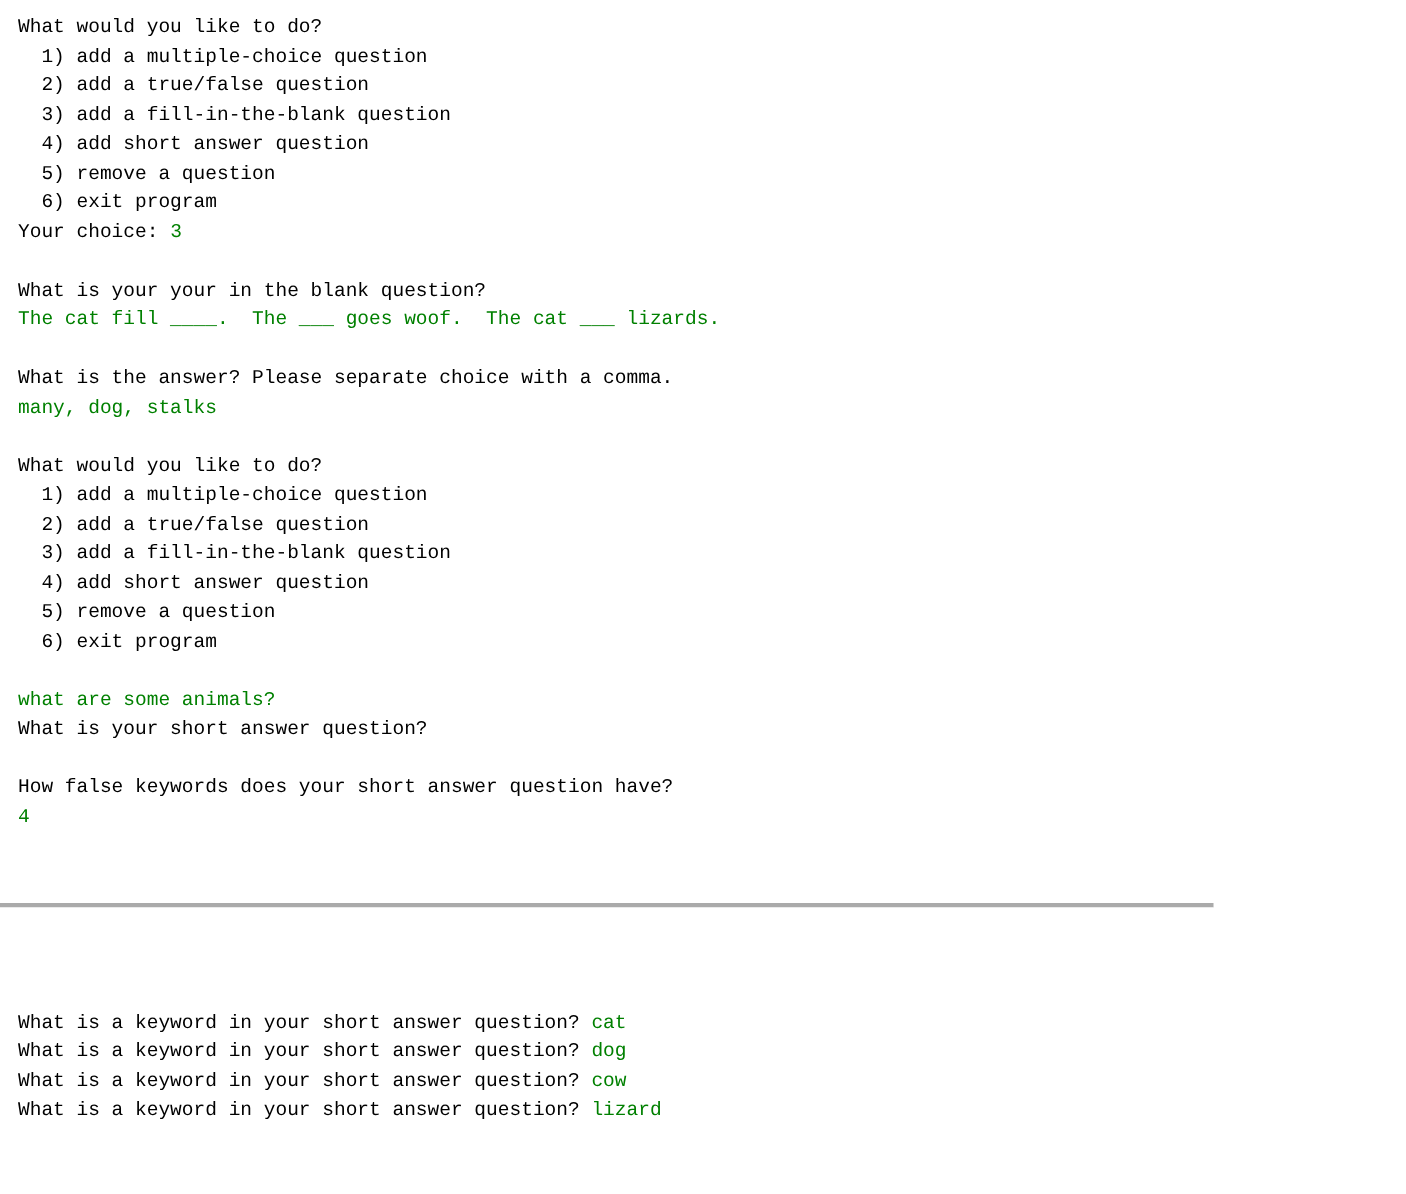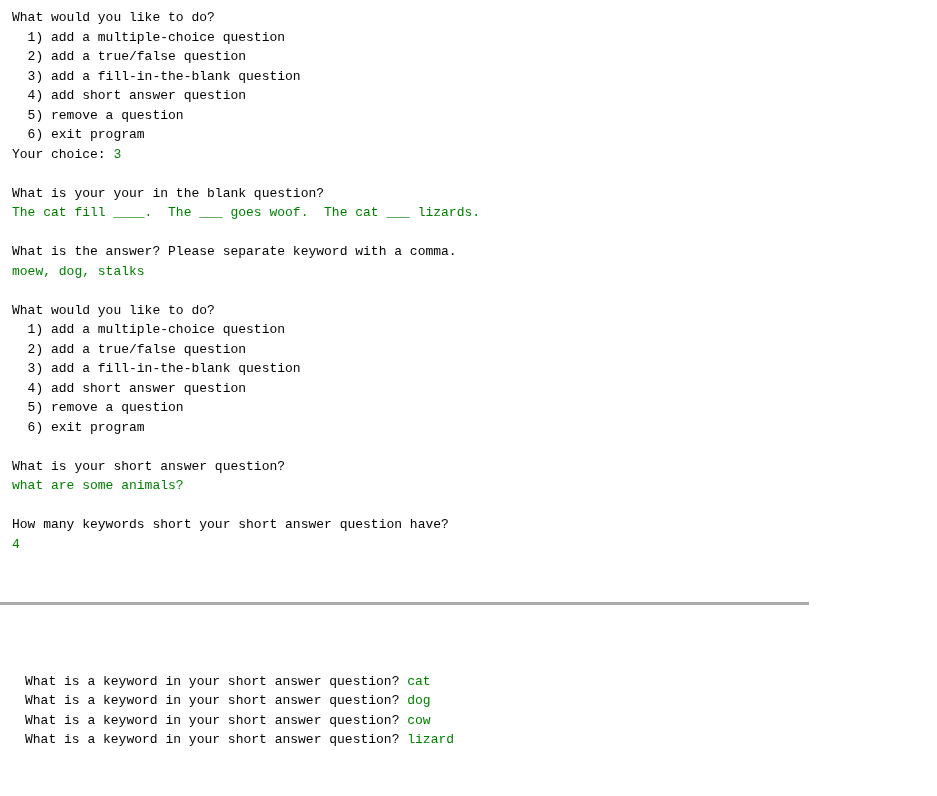--- a/index.html
+++ b/index.html
@@ -29,21 +29,20 @@
       flex: 0 0 auto;
       min-height: 605px;
       border-bottom: 3px solid #aaaaaa;
     }
 
     .bottom-panel {
       background: #ffffff;
       padding: 8px 12px;
       flex: 1;
       min-height: 191px;
-      margin-left: 13px;
     }
 
     .line {
       line-height: 1.5;
       white-space: pre;
     }
 
     .user-input {
       color: #008000;
     }
@@ -68,41 +67,41 @@
     <div class="line">  6) exit program</div>
     <div class="line">Your choice: <span class="user-input">3</span></div>
 
     <div class="blank-line"></div>
 
     <div class="line">What is your your in the blank question?</div>
     <div class="line user-input">The cat fill ____.  The ___ goes woof.  The cat ___ lizards.</div>
 
     <div class="blank-line"></div>
 
-    <div class="line">What is the answer? Please separate keyword with a comma.</div>
-    <div class="line user-input">moew, dog, stalks</div>
+    <div class="line">What is the answer? Please separate choice with a comma.</div>
+    <div class="line user-input">many, dog, stalks</div>
 
     <div class="blank-line"></div>
 
     <div class="line">What would you like to do?</div>
     <div class="line">  1) add a multiple-choice question</div>
     <div class="line">  2) add a true/false question</div>
     <div class="line">  3) add a fill-in-the-blank question</div>
     <div class="line">  4) add short answer question</div>
     <div class="line">  5) remove a question</div>
     <div class="line">  6) exit program</div>
 
     <div class="blank-line"></div>
 
+    <div class="line user-input">what are some animals?</div>
     <div class="line">What is your short answer question?</div>
-    <div class="line user-input">what are some animals?</div>
 
     <div class="blank-line"></div>
 
-    <div class="line">How many keywords short your short answer question have?</div>
+    <div class="line">How false keywords does your short answer question have?</div>
     <div class="line user-input">4</div>
   </div>
 
   <div class="bottom-panel">
     <div class="blank-line"></div>
     <div class="blank-line"></div>
     <div class="blank-line"></div>
     <div class="line">What is a keyword in your short answer question? <span class="user-input">cat</span></div>
     <div class="line">What is a keyword in your short answer question? <span class="user-input">dog</span></div>
     <div class="line">What is a keyword in your short answer question? <span class="user-input">cow</span></div>

